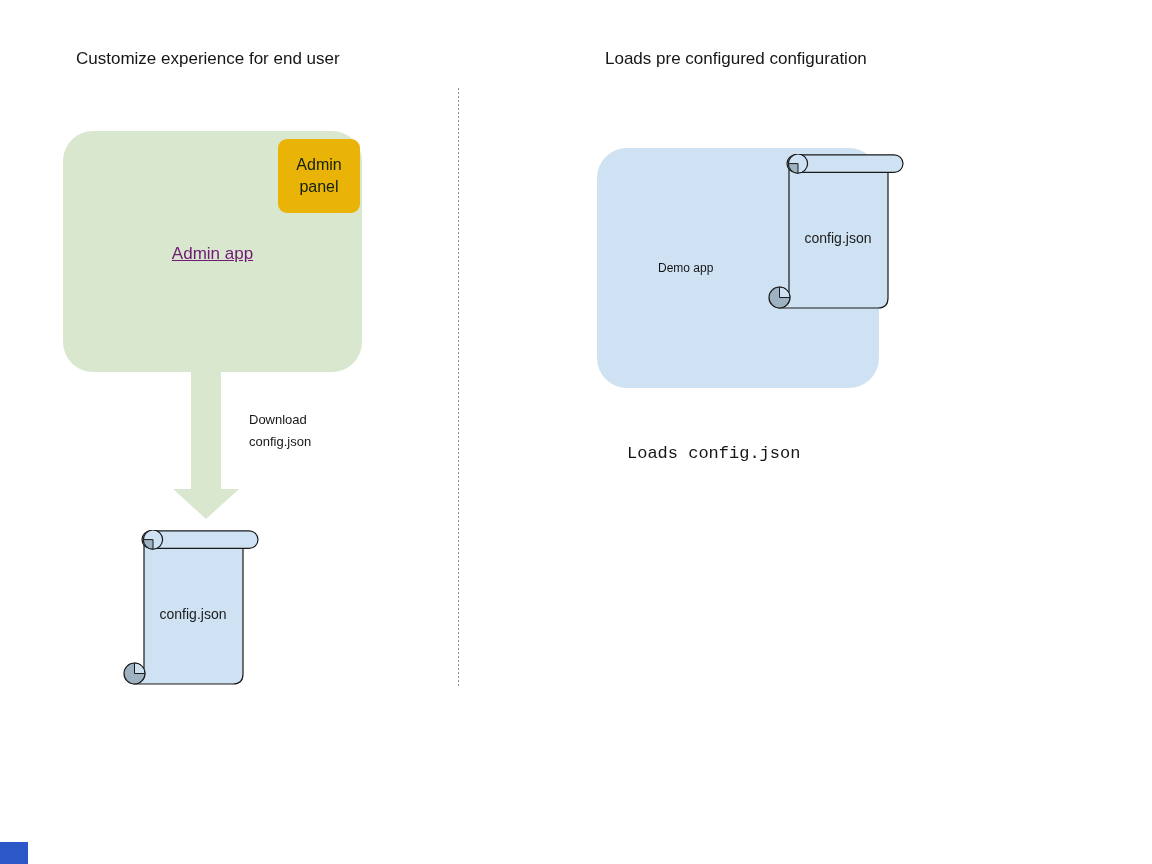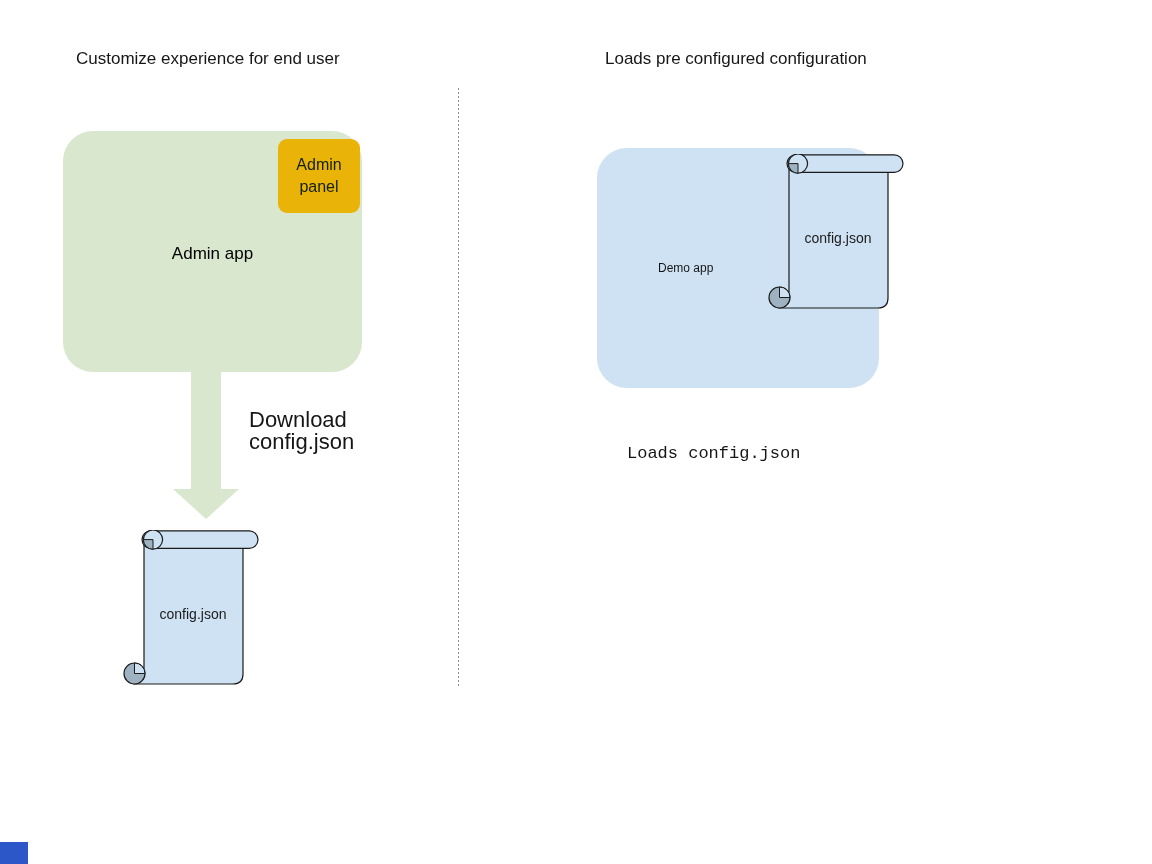--- a/index.html
+++ b/index.html
@@ -16,31 +16,31 @@
   .divider{
     position:absolute;left:458px;top:88px;width:1px;height:598px;
     background:repeating-linear-gradient(to bottom,#8f8f8f 0 2px,transparent 2px 4px);
   }
 
   .admin-app{
     position:absolute;left:63px;top:131px;width:299px;height:241px;
     background:#d8e7ce;border-radius:30px;
     display:flex;align-items:center;justify-content:center;
   }
-  .admin-app-label{font-size:17px;color:#000000;margin-top:4px;}
+  .admin-app-label{font-size:17px;color:#701a75;margin-top:4px;text-decoration:underline;}
   .admin-panel{
     position:absolute;top:8px;right:2px;width:82px;height:74px;
     background:#eab308;border-radius:9px;
     display:flex;align-items:center;justify-content:center;text-align:center;
   }
   .admin-panel-label{font-size:16px;line-height:22px;color:#10210c;width:70px;}
 
   .down-arrow{position:absolute;left:173px;top:371px;}
 
-  .download-label{position:absolute;left:249px;top:409px;font-size:22px;line-height:22px;color:#161616;}
+  .download-label{position:absolute;left:249px;top:409px;font-size:13px;line-height:22px;color:#161616;}
 
   .scroll{position:absolute;width:138px;height:156px;}
   .scroll-left{left:122px;top:530px;}
   .scroll-right{left:767px;top:154px;}
   .scroll svg{position:absolute;left:0;top:0;}
   .scroll-label{
     position:absolute;left:4px;top:76px;width:134px;text-align:center;
     font-size:14px;color:#1b1b1b;
   }
 

